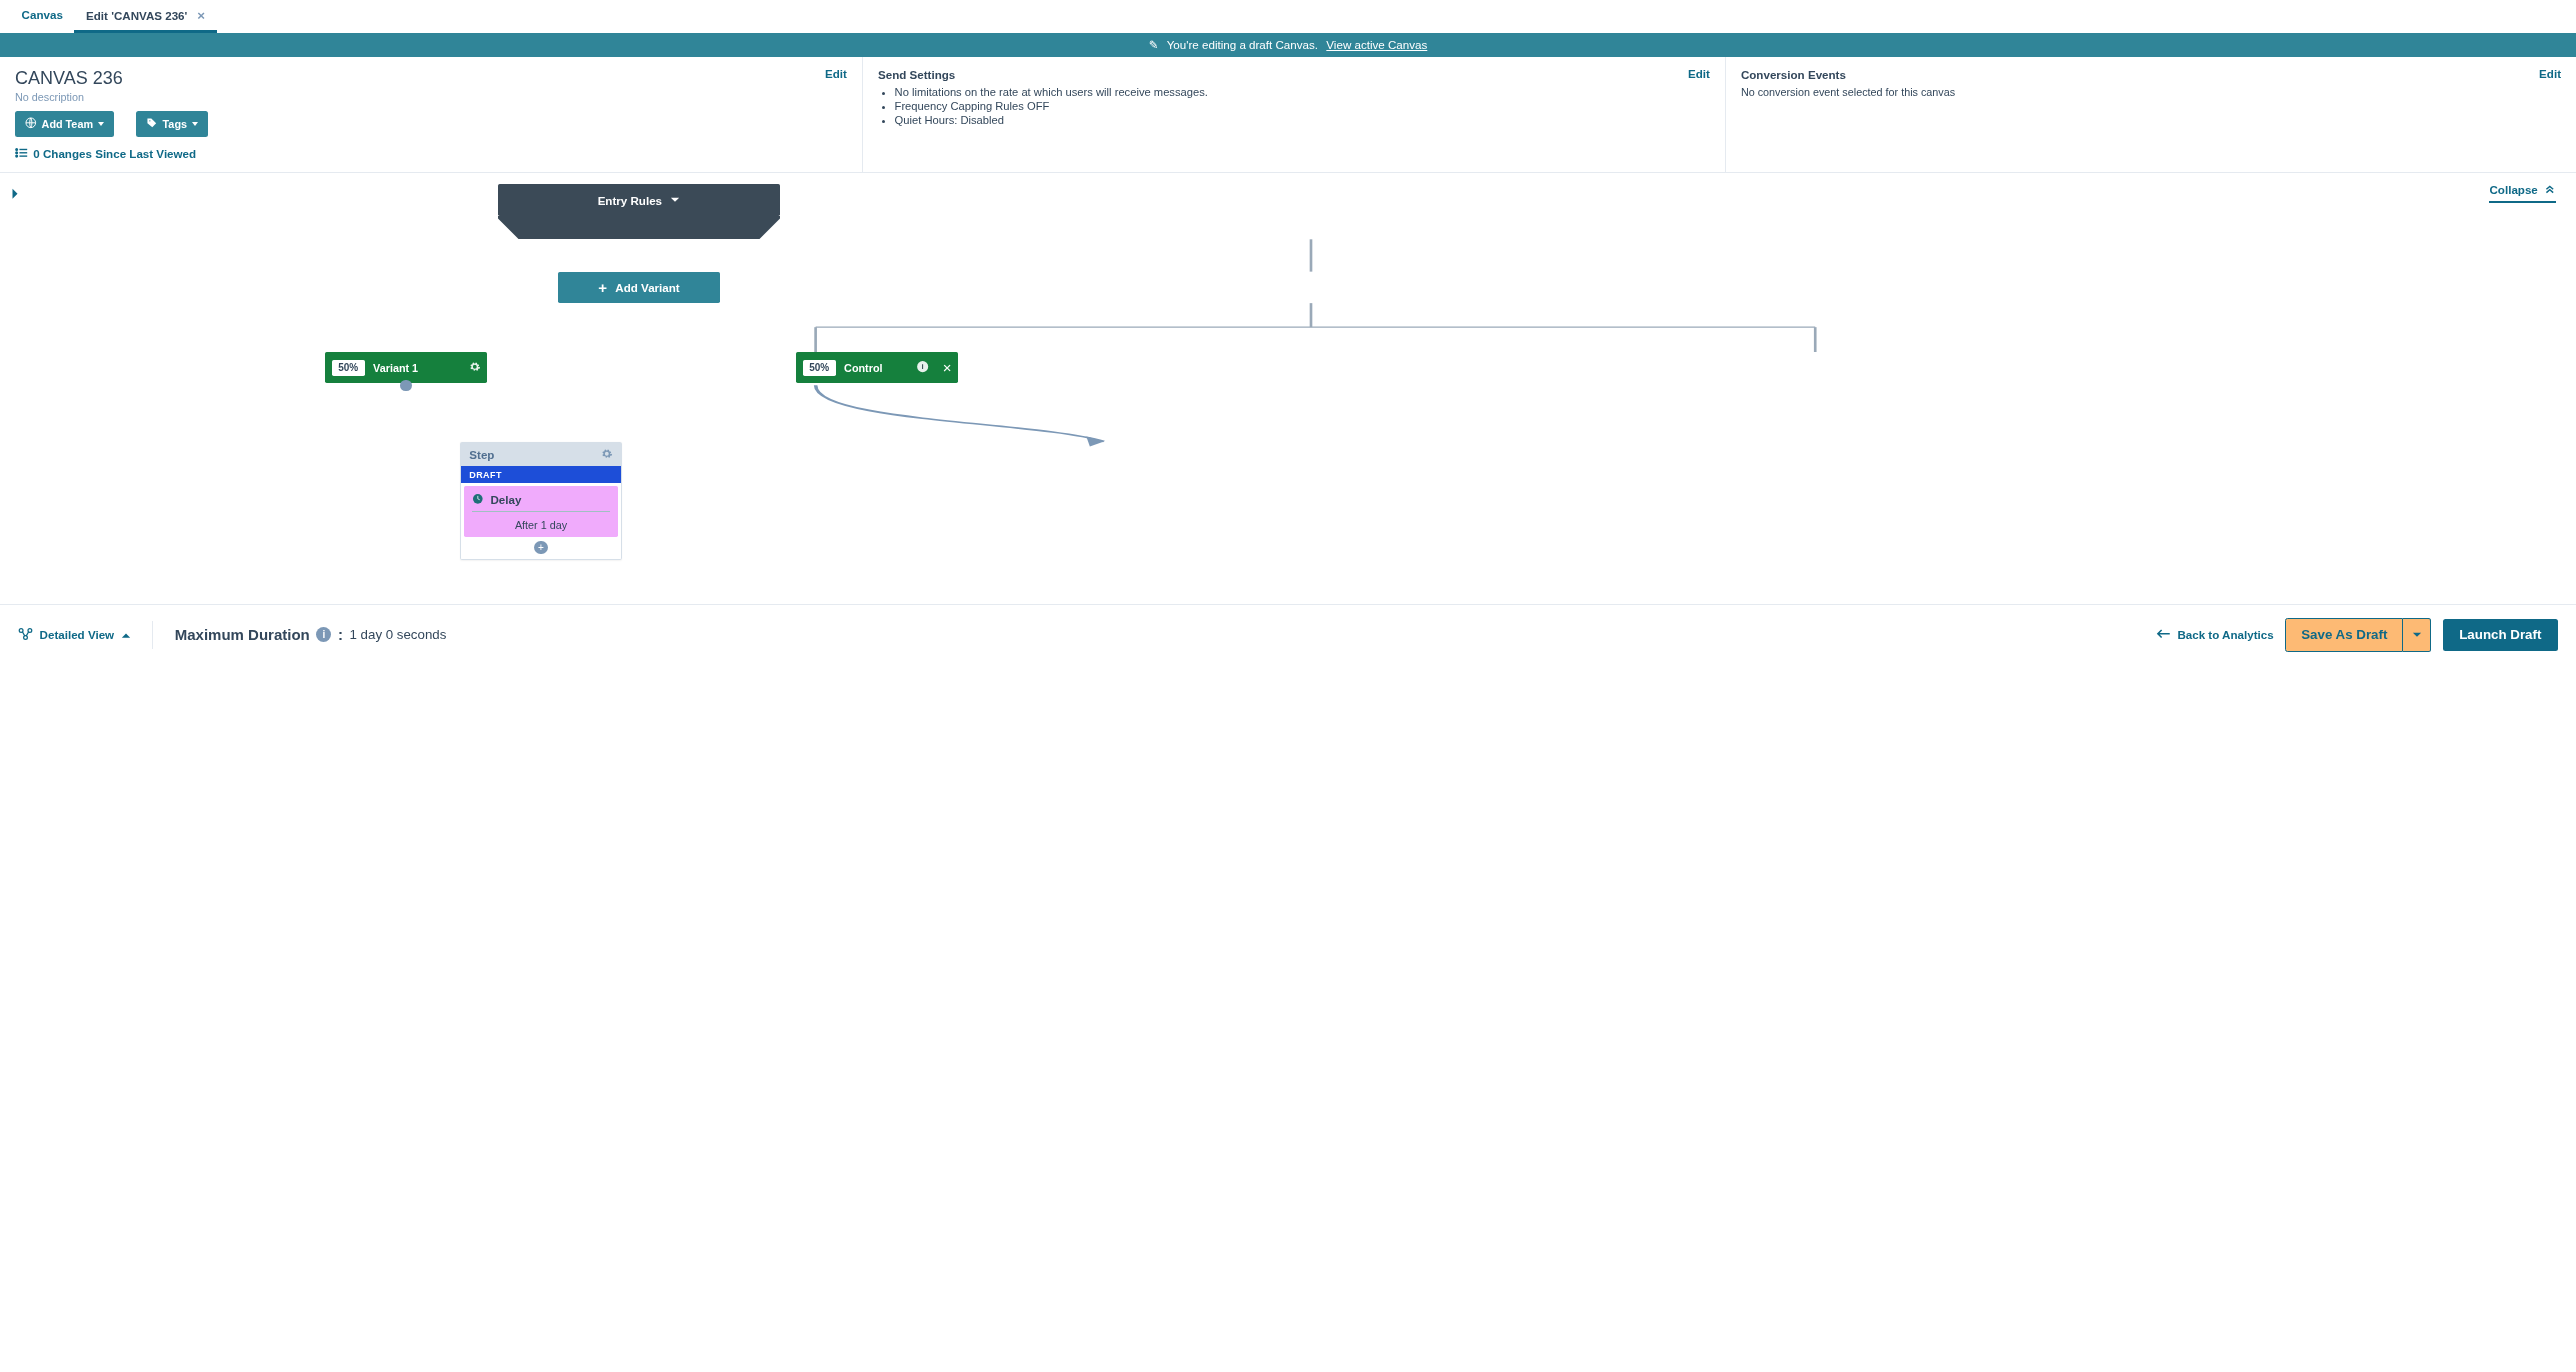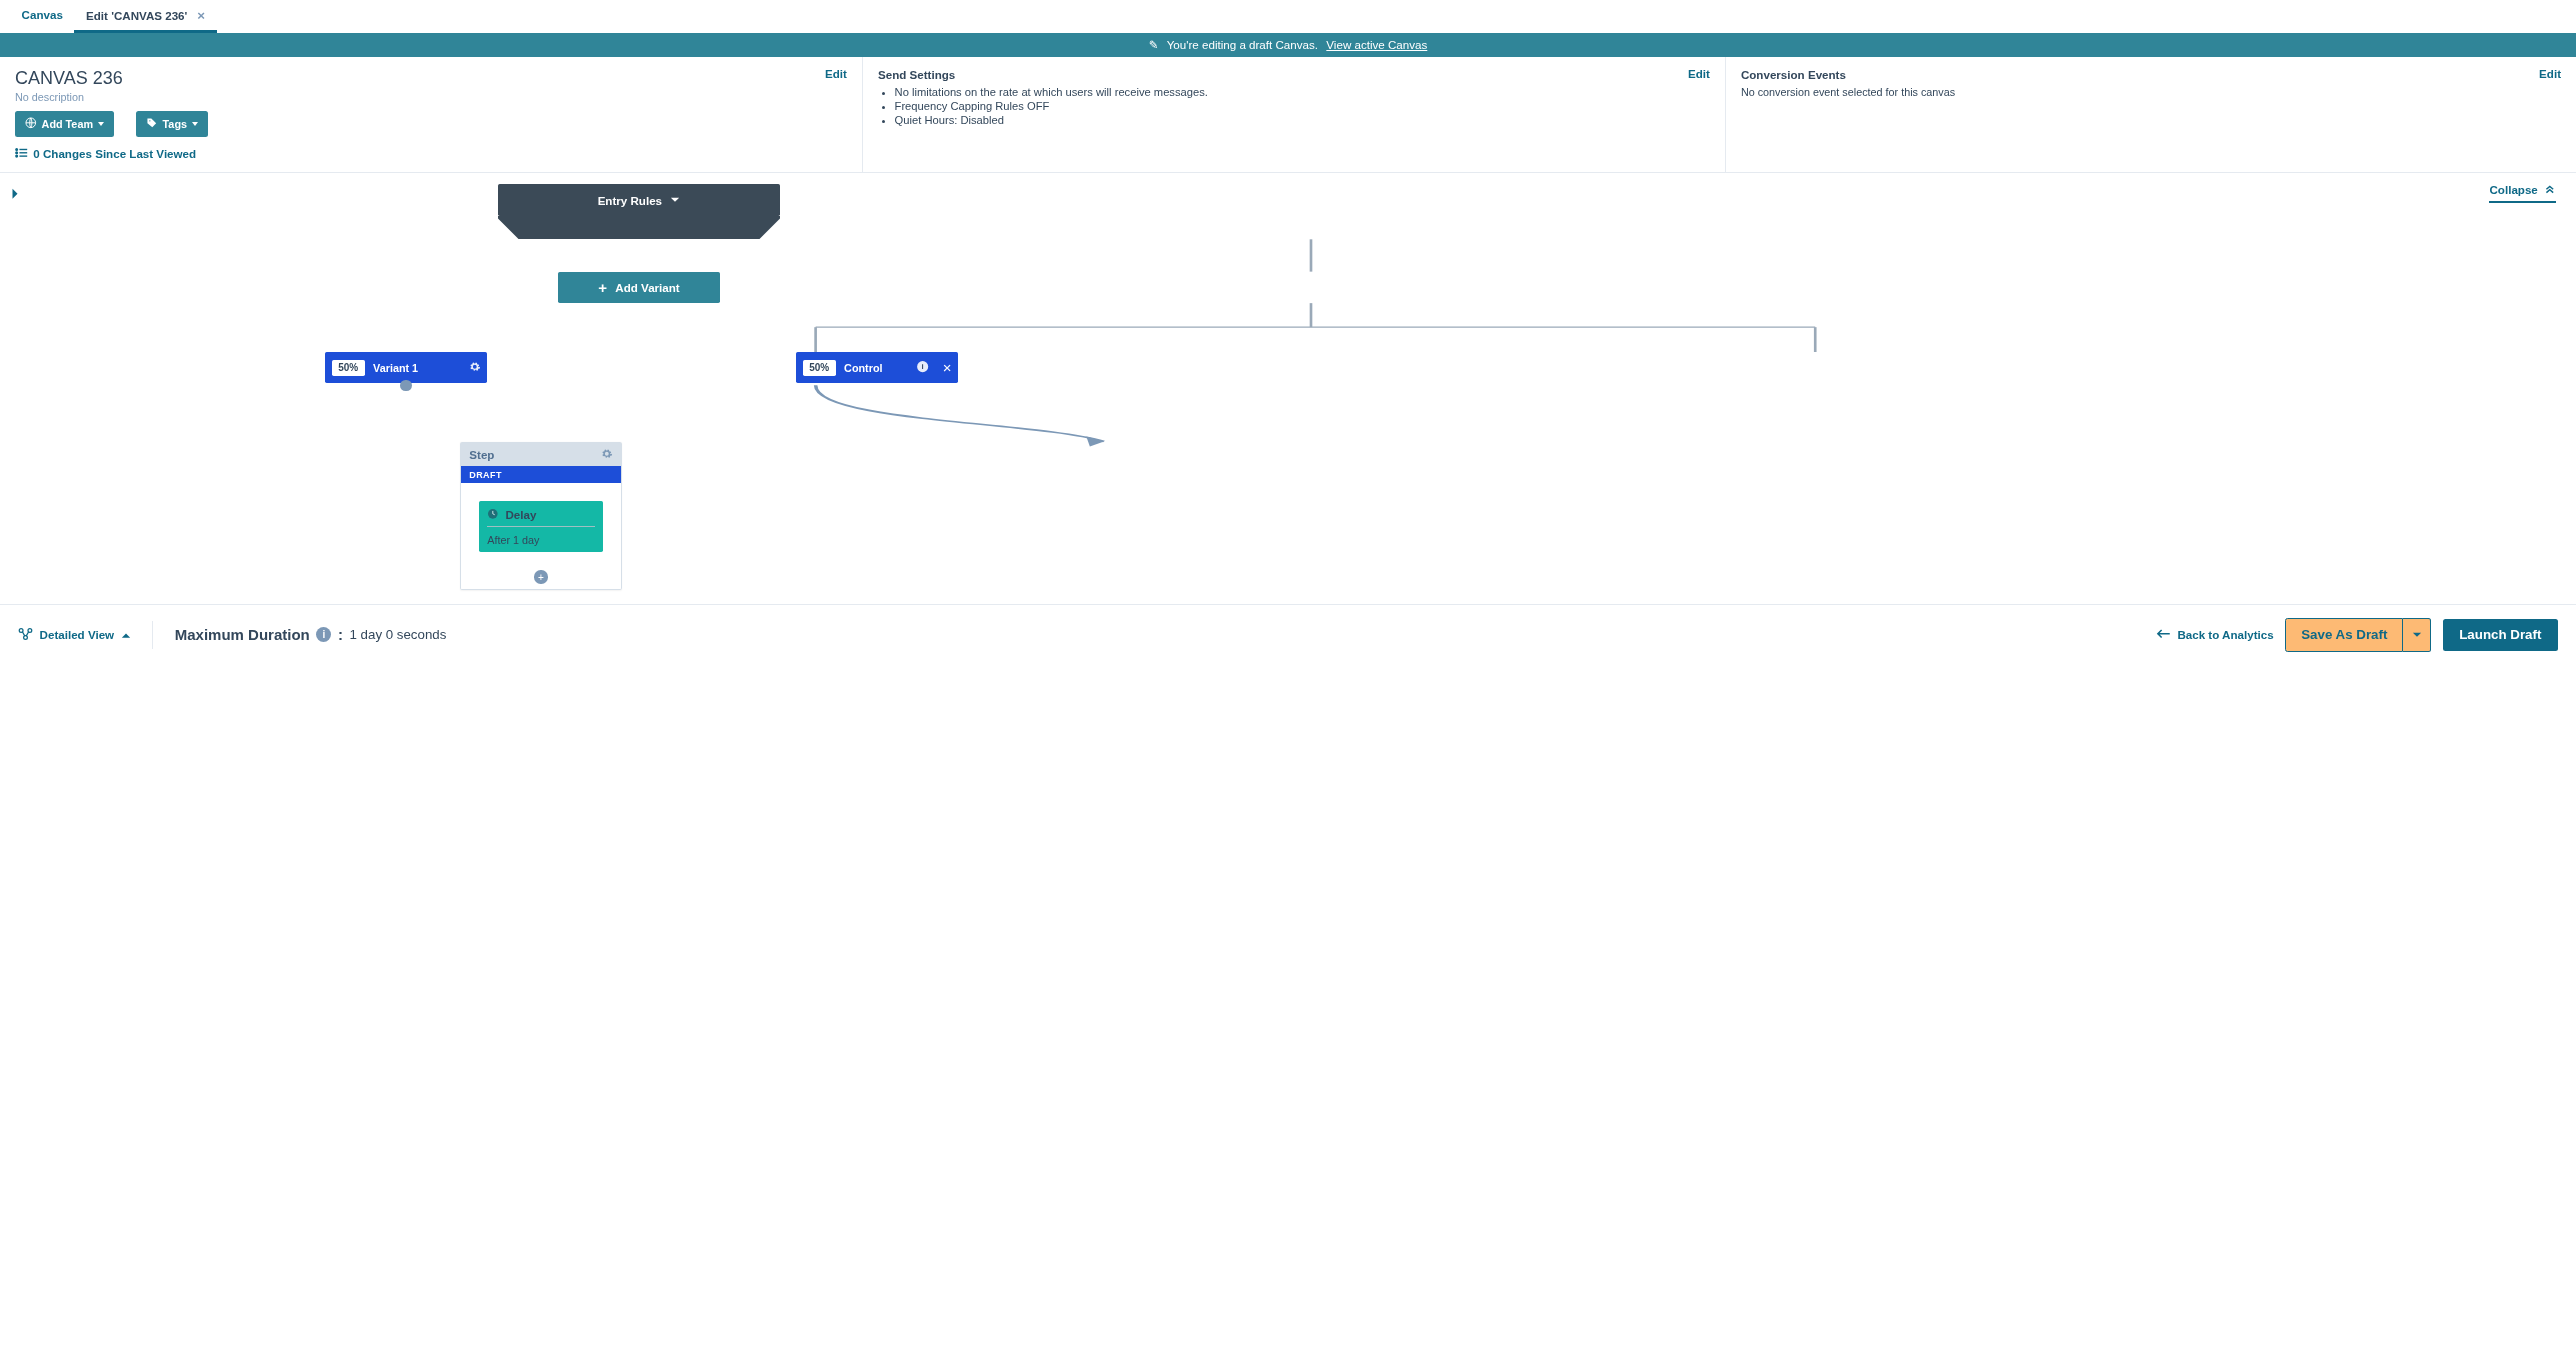--- a/index.html
+++ b/index.html
@@ -32,31 +32,31 @@
 .collapse-right { position:absolute; right:20px; top:10px; color:#0f6987; font-weight:700; display:flex; align-items:center; gap:6.6px; cursor:pointer; border-bottom:2.5px solid #0f6987; padding-bottom:5px; }
 .canvas-area { position:absolute; left:46px; right:0; top:0; bottom:0; }
 svg.connectors { position:absolute; left:0; top:0; width:100%; height:100%; pointer-events:none; }
 
 .entry-box { position:absolute; left:452px; top:11.6px; width:282px; height:31.5px; background:#3b4a57; color:#fff; display:flex; align-items:center; justify-content:center; gap:8.3px; font-weight:700; border-radius:1.7px; }
 .entry-notch { position:absolute; left:452px; top:43px; width:282px; height:23px; overflow:hidden; }
 .entry-notch::before { content:""; position:absolute; left:50%; top:-116px; width:215px; height:215px; background:#3b4a57; transform:translateX(-50%) rotate(45deg); border-radius:5px; }
 
 .add-variant { position:absolute; left:512px; top:99px; width:162px; height:31.5px; background:#308598; color:#fff; display:flex; align-items:center; justify-content:center; gap:8.3px; font-weight:700; border-radius:1.7px; cursor:pointer; }
 
-.variant-box { position:absolute; width:162px; height:31.5px; background:#1d4ed8; color:#fff; display:flex; align-items:center; padding:0 6.6px; gap:8.3px; border-radius:1.7px; }
+.variant-box { position:absolute; width:162px; height:31.5px; background:#15803d; color:#fff; display:flex; align-items:center; padding:0 6.6px; gap:8.3px; border-radius:1.7px; }
 .variant-box.left { left:279px; top:179px; }
 .variant-box.right { left:750px; top:179px; }
 .pct { background:#fff; color:#33475b; font-weight:700; padding:2.5px 6.6px; border-radius:1.7px; font-size:10px; }
 .var-name { font-weight:700; font-size:10.8px; }
 .var-icon { margin-left:auto; opacity:.9; }
 
 .step-card { position:absolute; left:414px; top:269px; width:162px; background:#fff; border:0.8px solid #d6dfe8; border-radius:1.7px; box-shadow:0 0.8px 1.7px rgba(0,0,0,.05); }
 .step-head { background:#d6dfe8; display:flex; align-items:center; padding:5px 8.3px; color:#516f90; font-weight:600; justify-content:space-between; }
 .step-draft { background:#1d4ed8; color:#fff; font-weight:700; font-size:9px; letter-spacing:0.4px; padding:3.3px 8.3px; }
-.delay-box { margin:18px; background:#14b8a6; border-radius:1.7px; padding:6.6px 8.3px; }
+.delay-box { margin:3px; background:#f0abfc; border-radius:1.7px; padding:6.6px 8.3px;text-align:center; }
 .delay-top { display:flex; align-items:center; gap:6.6px; font-weight:700; color:#33475b; padding-bottom:5px; border-bottom:0.8px solid #9fbfc2; }
 .delay-body { padding-top:6.6px; color:#33475b; font-size:10.8px; }
 .add-step-dot { width:13.3px; height:13.3px; border-radius:50%; background:#7c98b6; color:#fff; display:flex; align-items:center; justify-content:center; font-size:10px; margin:3.3px auto 5px; cursor:pointer; }
 
 .footer { border-top:0.8px solid #e5eaf0; padding:13.3px 18px; display:flex; align-items:center; gap:15px; }
 .detailed-view { color:#0f6987; font-weight:700; display:flex; align-items:center; gap:6.6px; cursor:pointer; }
 .vdiv { width:0.8px; height:28px; background:#e5eaf0; margin:0 6.6px; }
 .maxdur { font-size:15px; font-weight:700; color:#33475b; display:flex; align-items:center; gap:6.6px; }
 .maxdur .val { font-weight:400; font-size:13.3px; }
 .info-i { width:15px; height:15px; border-radius:50%; background:#7c98b6; color:#fff; display:inline-flex; align-items:center; justify-content:center; font-size:10px; font-weight:700; }

